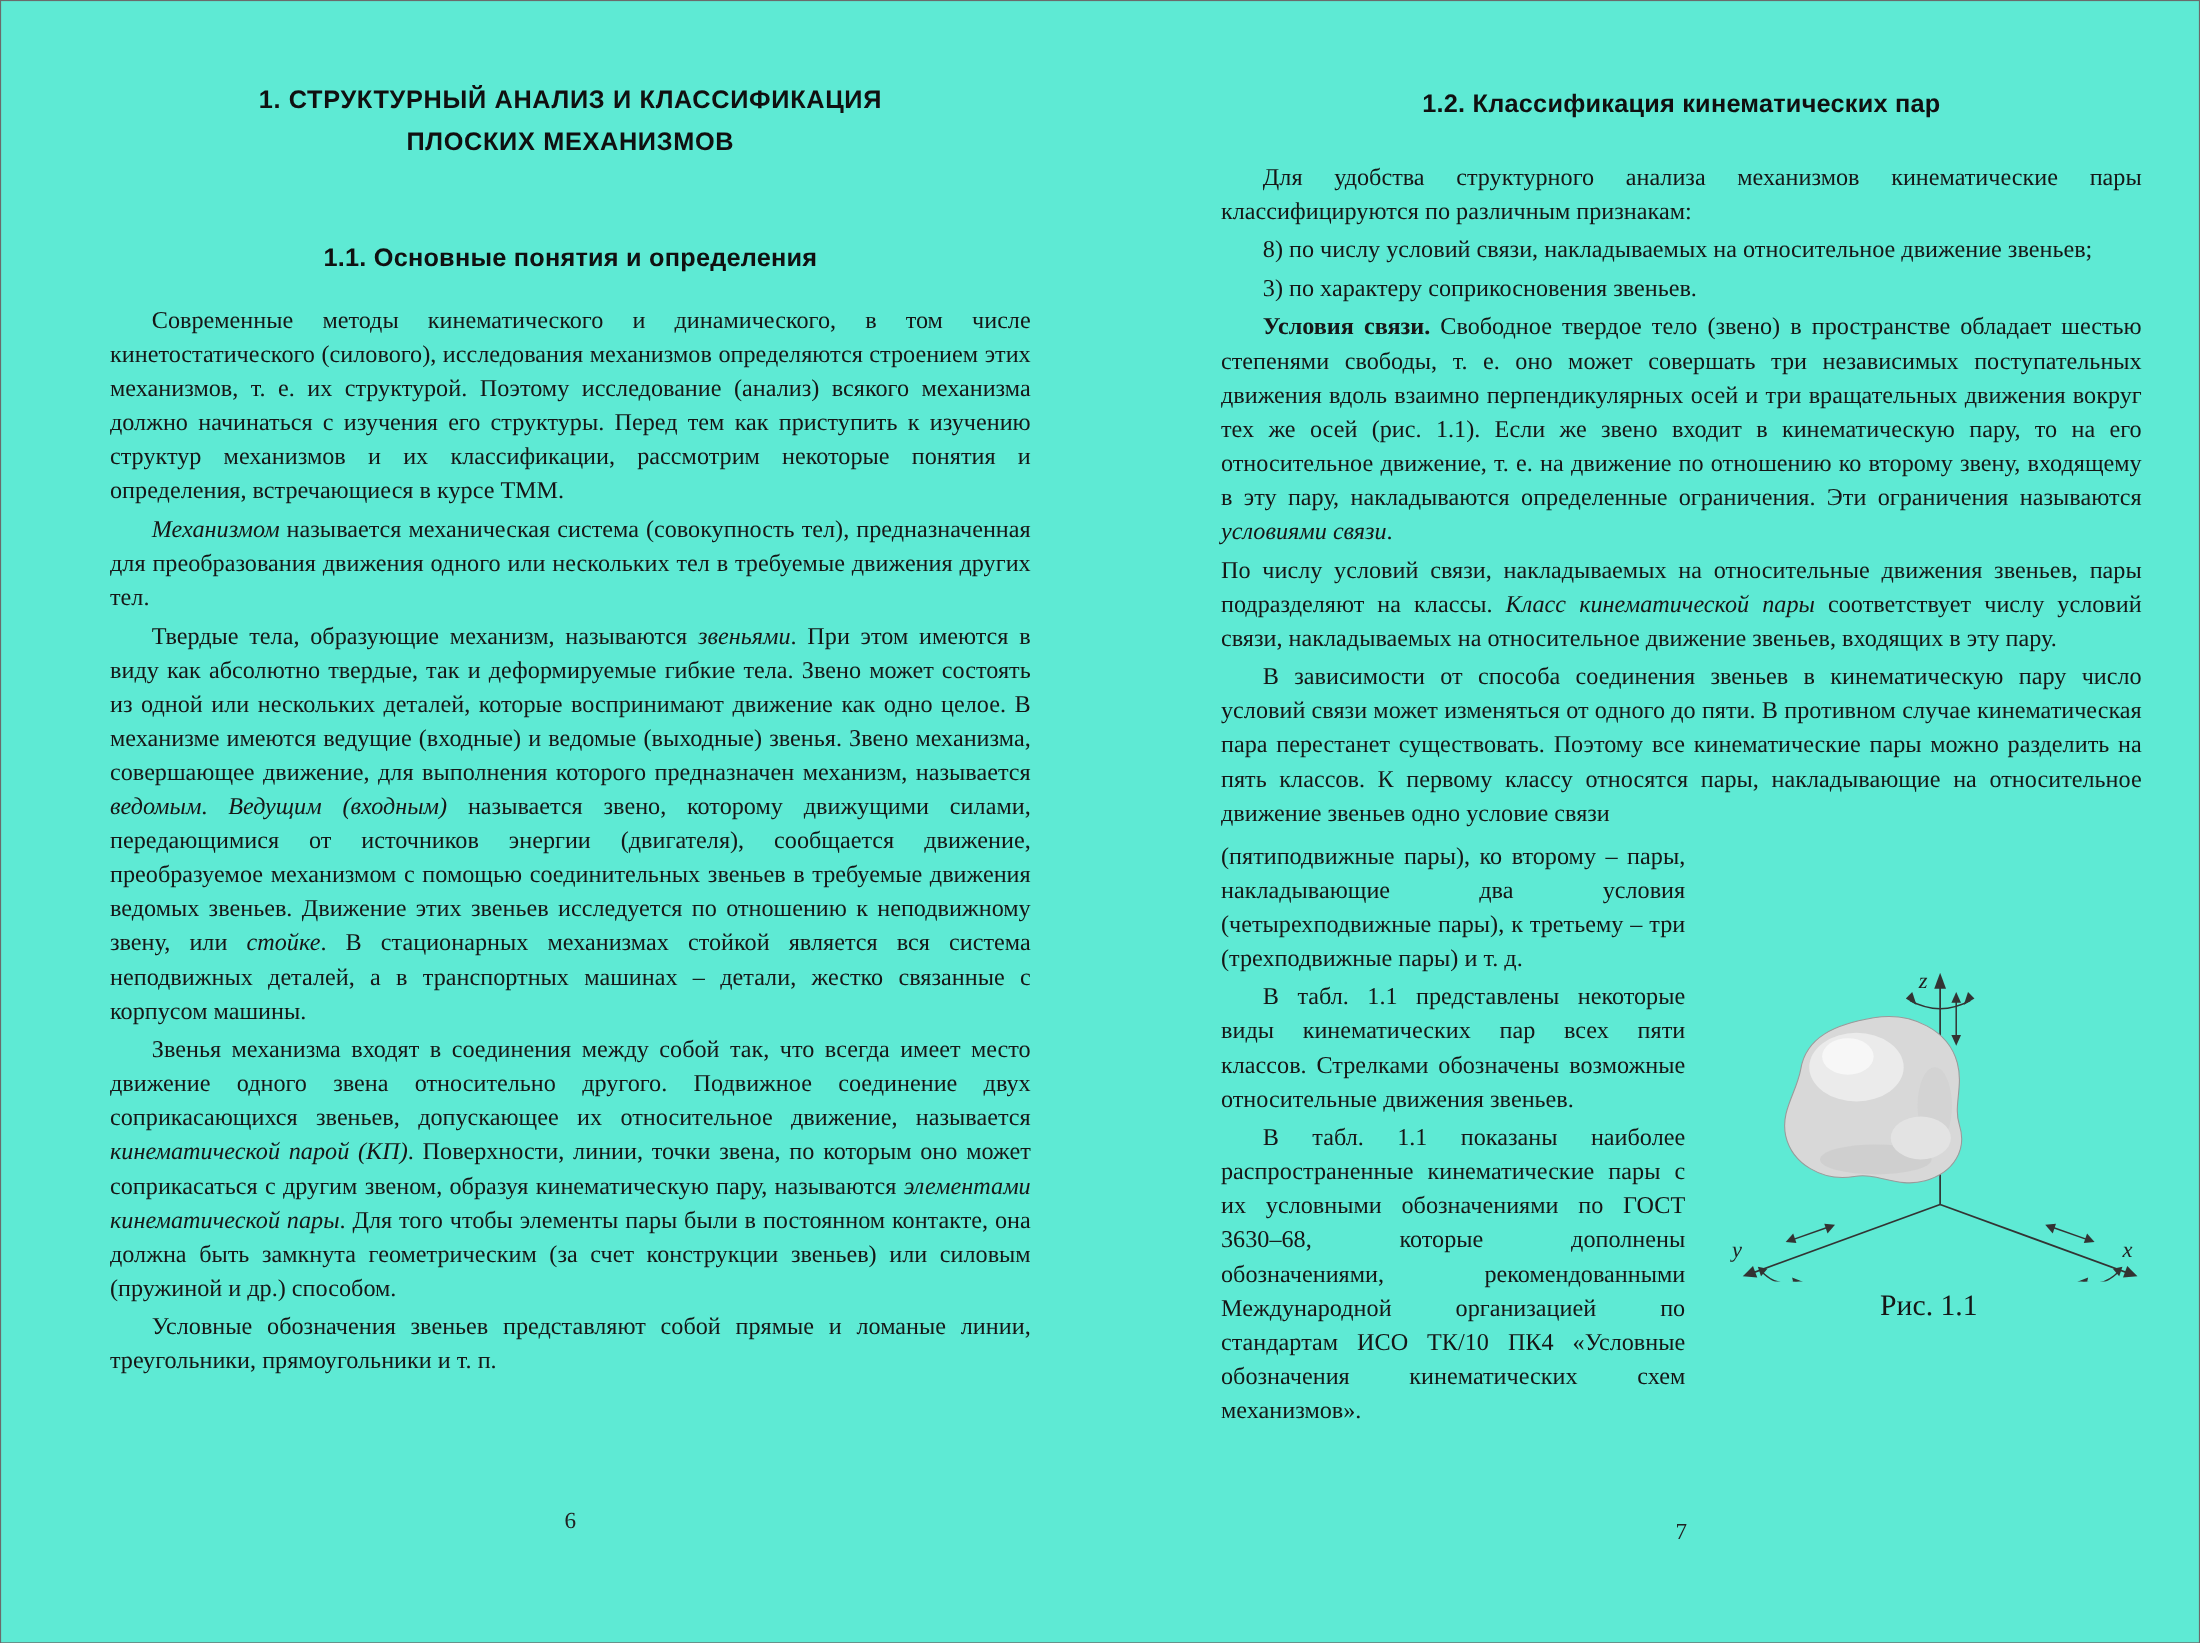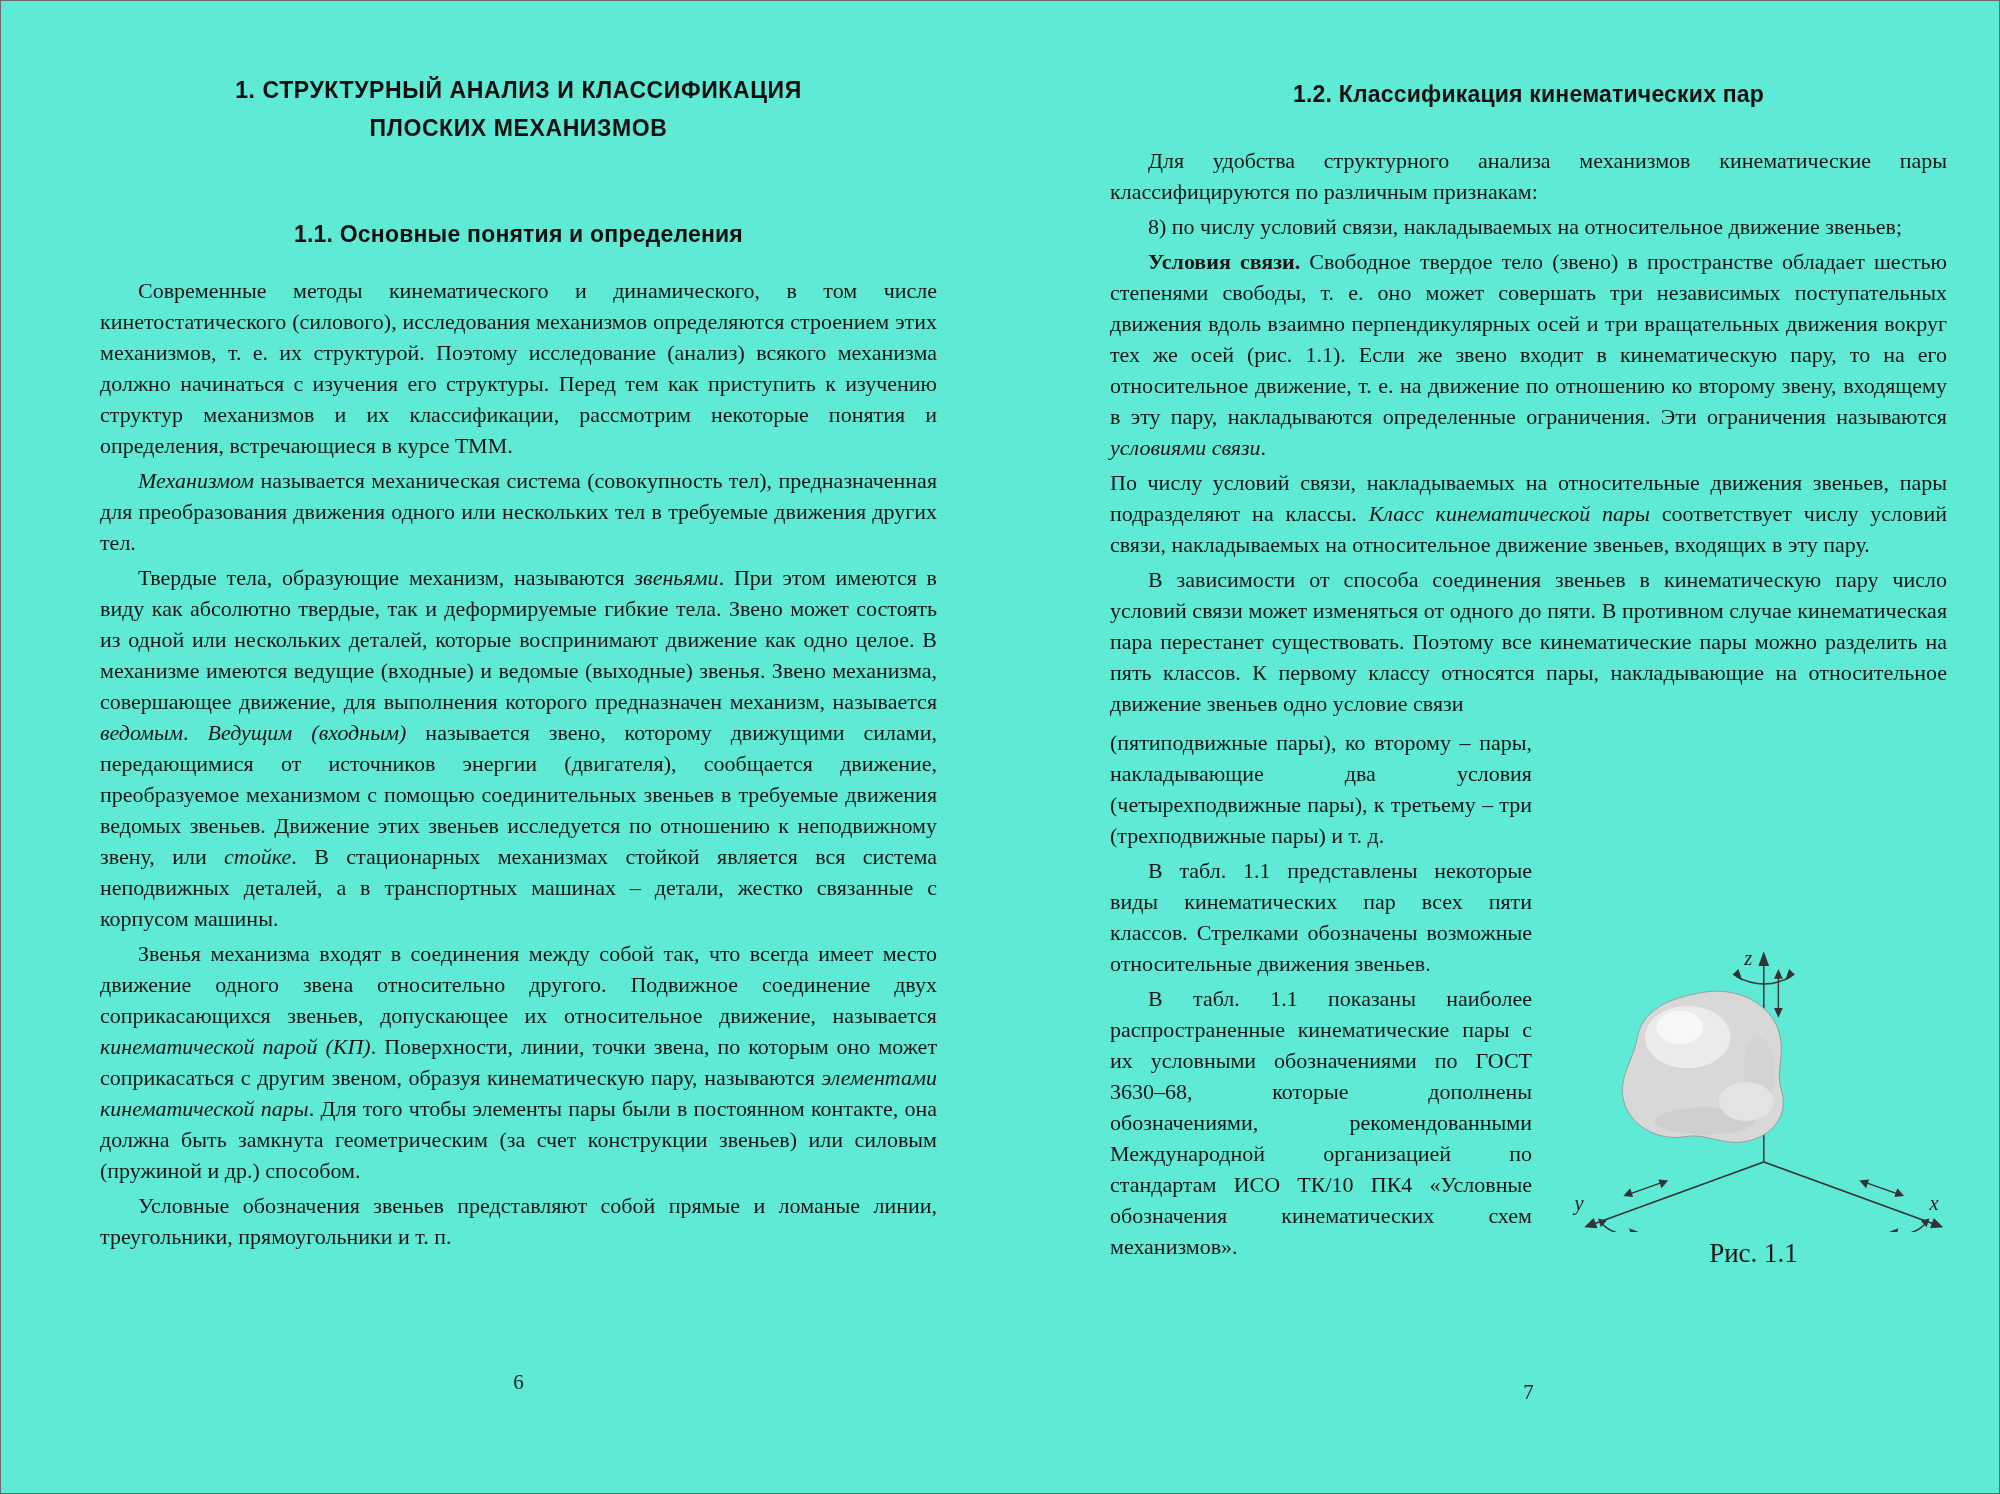--- a/index.html
+++ b/index.html
@@ -41,21 +41,21 @@
     margin-top:26px;
     font-size:22px;line-height:31px;
     text-align:justify;
     hyphens:auto;-webkit-hyphens:auto;
   }
   .page.right .bodytext{margin-top:36px;}
   .bodytext p{margin:4px;}
   p.ind{text-indent:38px;}
   p.noind{text-indent:0;}
 
-  .wrapRow{display:flex;gap:20px;align-items:flex-end;}
+  .wrapRow{display:flex;gap:20px;align-items:center;}
   .wrapCol{flex:0 0 430px;width:430px;}
 
   figure.fig{
     flex:1 1 auto;
     margin:4px 0 0 0;padding:0;
     display:flex;flex-direction:column;align-items:center;
   }
   figure.fig svg{display:block;}
   figure.fig figcaption{
     font-size:27px;line-height:26px;margin-top:8px;text-align:center;
@@ -90,20 +90,21 @@
       <p class="ind">Условные обозначения звеньев представляют собой прямые и ломаные линии, треугольники, прямоугольники и т. п.</p>
     </div>
     <div class="pagenum">6</div>
   </section>
 
   <section class="page right">
     <h2 class="section">1.2. Классификация кинематических пар</h2>
     <div class="bodytext">
       <p class="ind">Для удобства структурного анализа механизмов кинематические пары классифицируются по различным признакам:</p>
       <p class="ind">8) по числу условий связи, накладываемых на относительное движение звеньев;</p>
+      <p class="ind">3) по характеру соприкосновения звеньев.</p>
       <p class="ind"><b>Условия связи.</b> Свободное твердое тело (звено) в пространстве обладает шестью степенями свободы, т. е. оно может совершать три независимых поступательных движения вдоль взаимно перпендикулярных осей и три вращательных движения вокруг тех же осей (рис. 1.1). Если же звено входит в кинематическую пару, то на его относительное движение, т. е. на движение по отношению ко второму звену, входящему в эту пару, накладываются определенные ограничения. Эти ограничения называются <i>условиями связи</i>.</p>
       <p class="noind">По числу условий связи, накладываемых на относительные движения звеньев, пары подразделяют на классы. <i>Класс кинематической пары</i> соответствует числу условий связи, накладываемых на относительное движение звеньев, входящих в эту пару.</p>
       <p class="ind">В зависимости от способа соединения звеньев в кинематическую пару число условий связи может изменяться от одного до пяти. В противном случае кинематическая пара перестанет существовать. Поэтому все кинематические пары можно разделить на пять классов. К первому классу относятся пары, накладывающие на относительное движение звеньев одно условие связи</p>
 
       <div class="wrapRow">
         <div class="wrapCol">
           <p class="noind">(пятиподвижные пары), ко второму – пары, накладывающие два условия (четырехподвижные пары), к третьему – три (трехподвижные пары) и т. д.</p>
           <p class="ind">В табл. 1.1 представлены некоторые виды кинематических пар всех пяти классов. Стрелками обозначены возможные относительные движения звеньев.</p>
           <p class="ind">В табл. 1.1 показаны наиболее распространенные кинематические пары с их условными обозначениями по ГОСТ 3630–68, которые дополнены обозначениями, рекомендованными Международной организацией по стандартам ИСО ТК/10 ПК4 «Условные обозначения кинематических схем механизмов».</p>
         </div>

